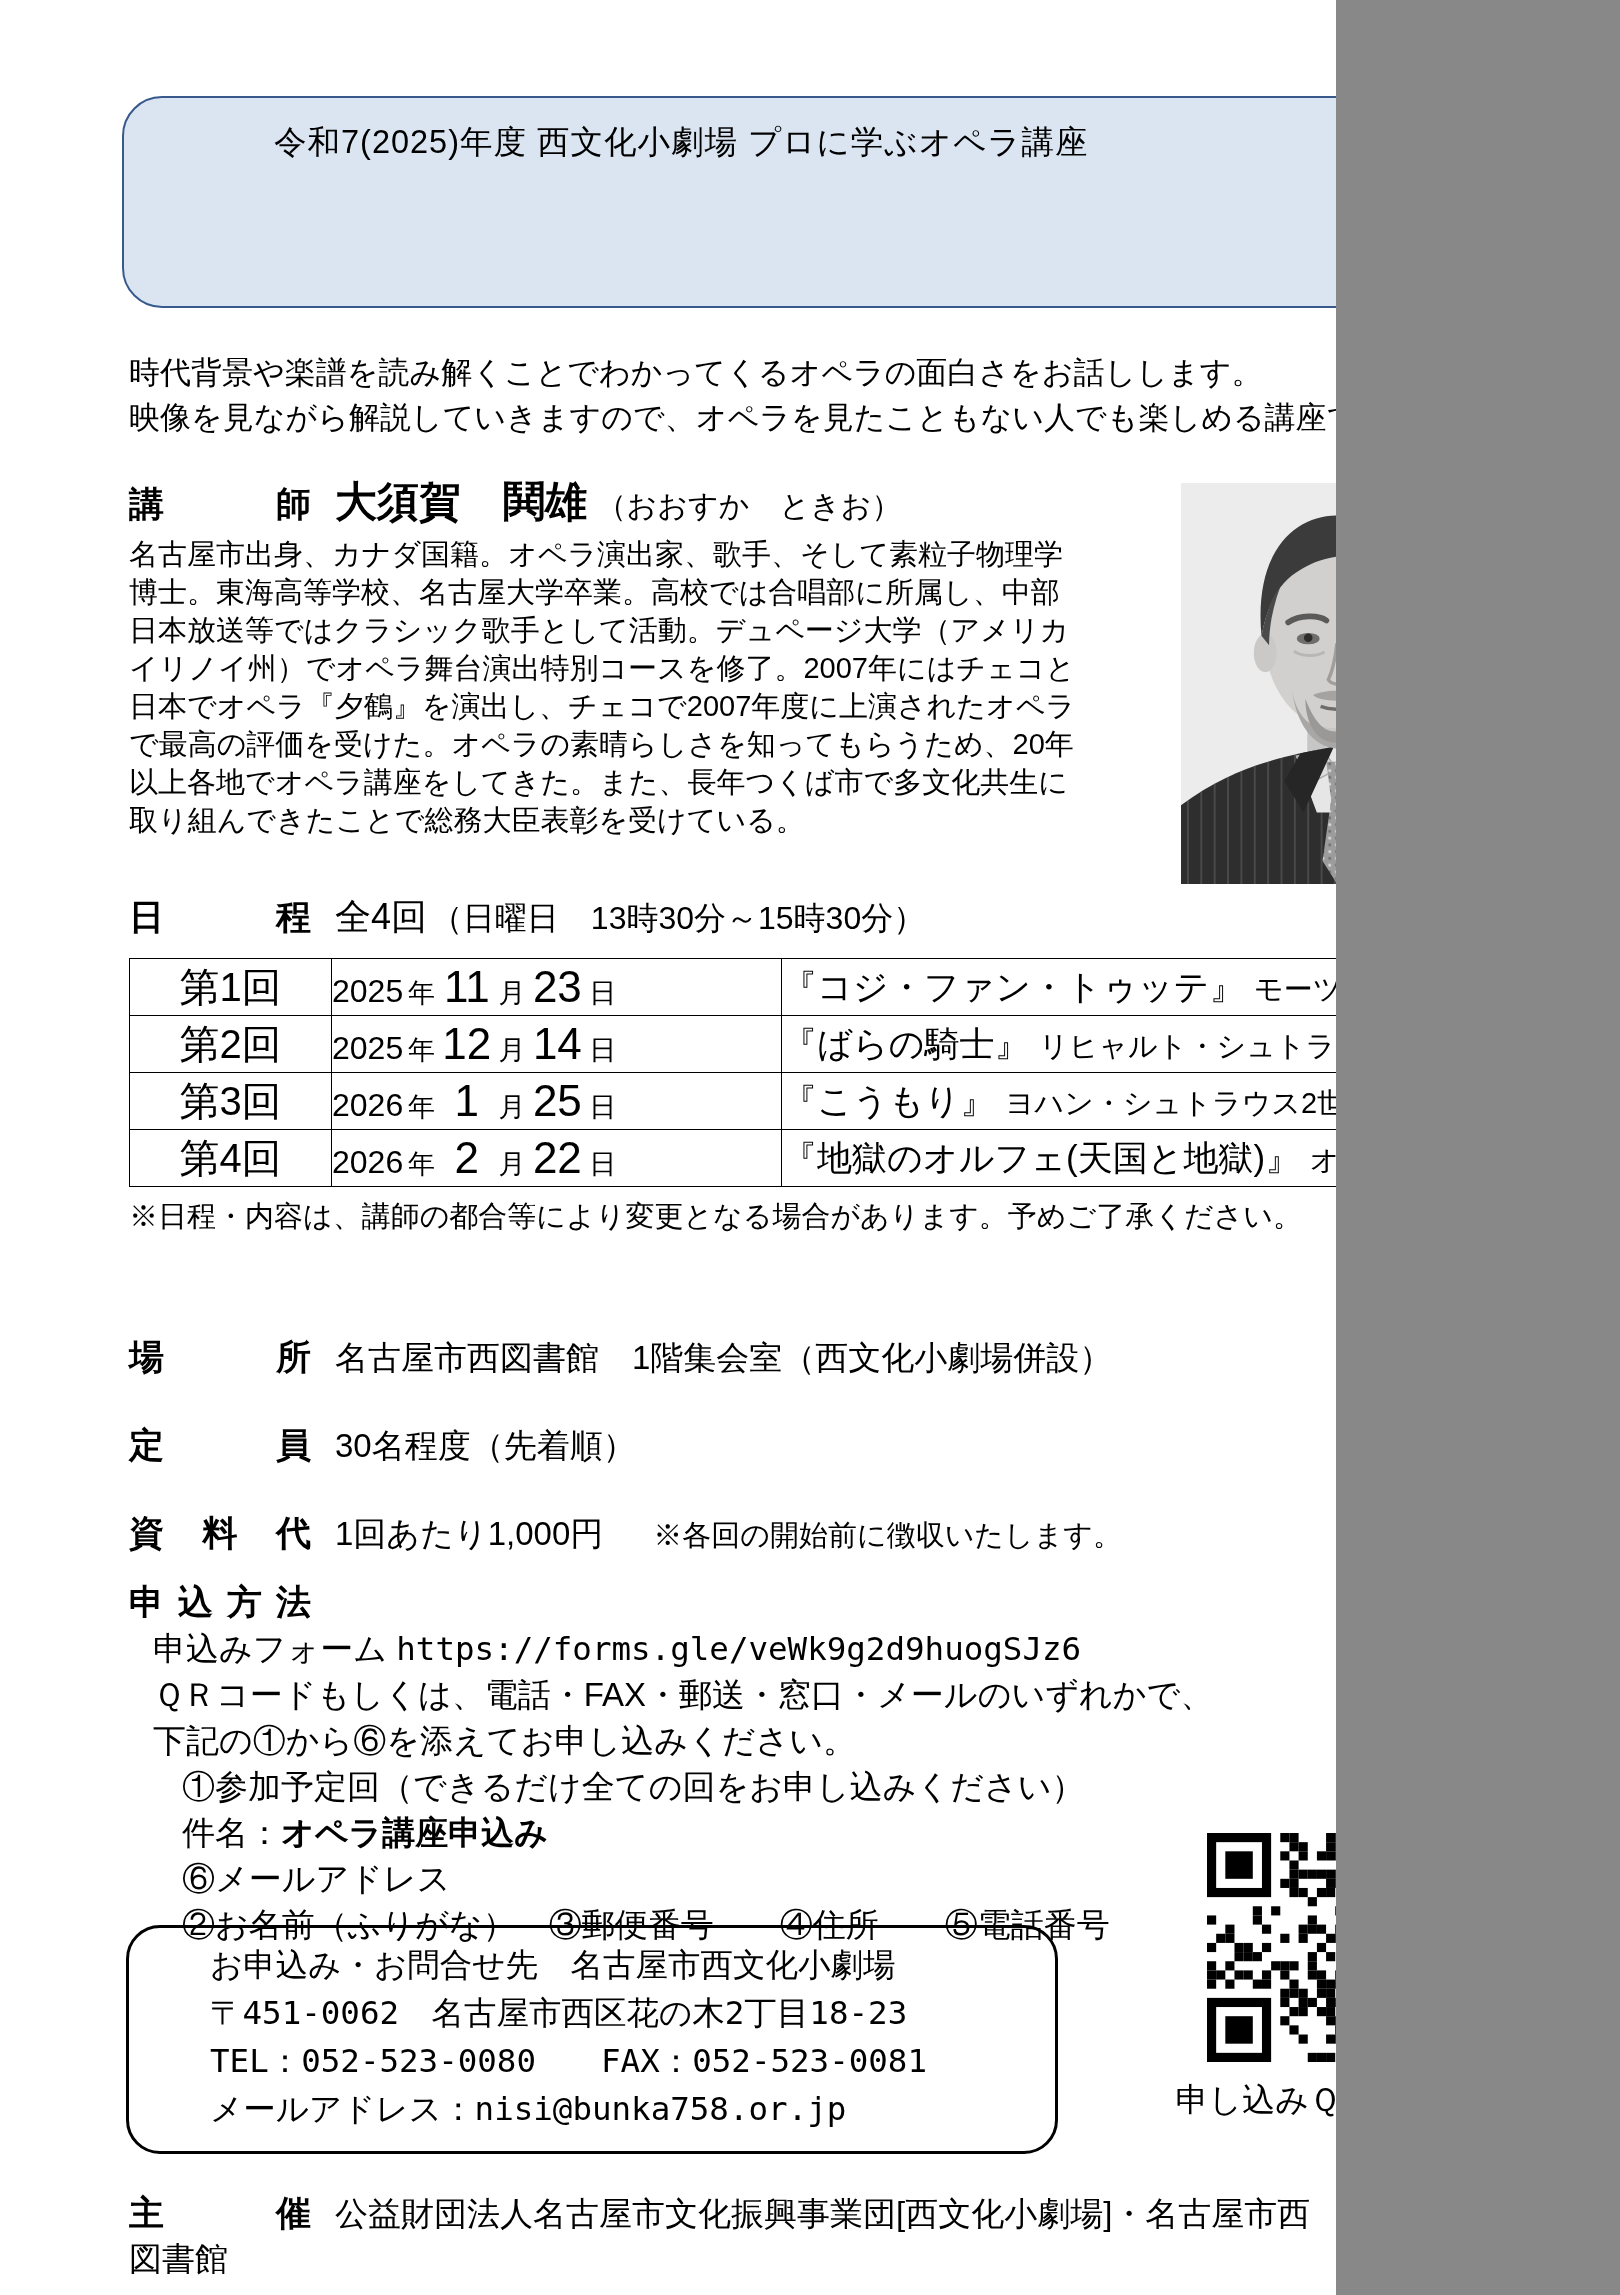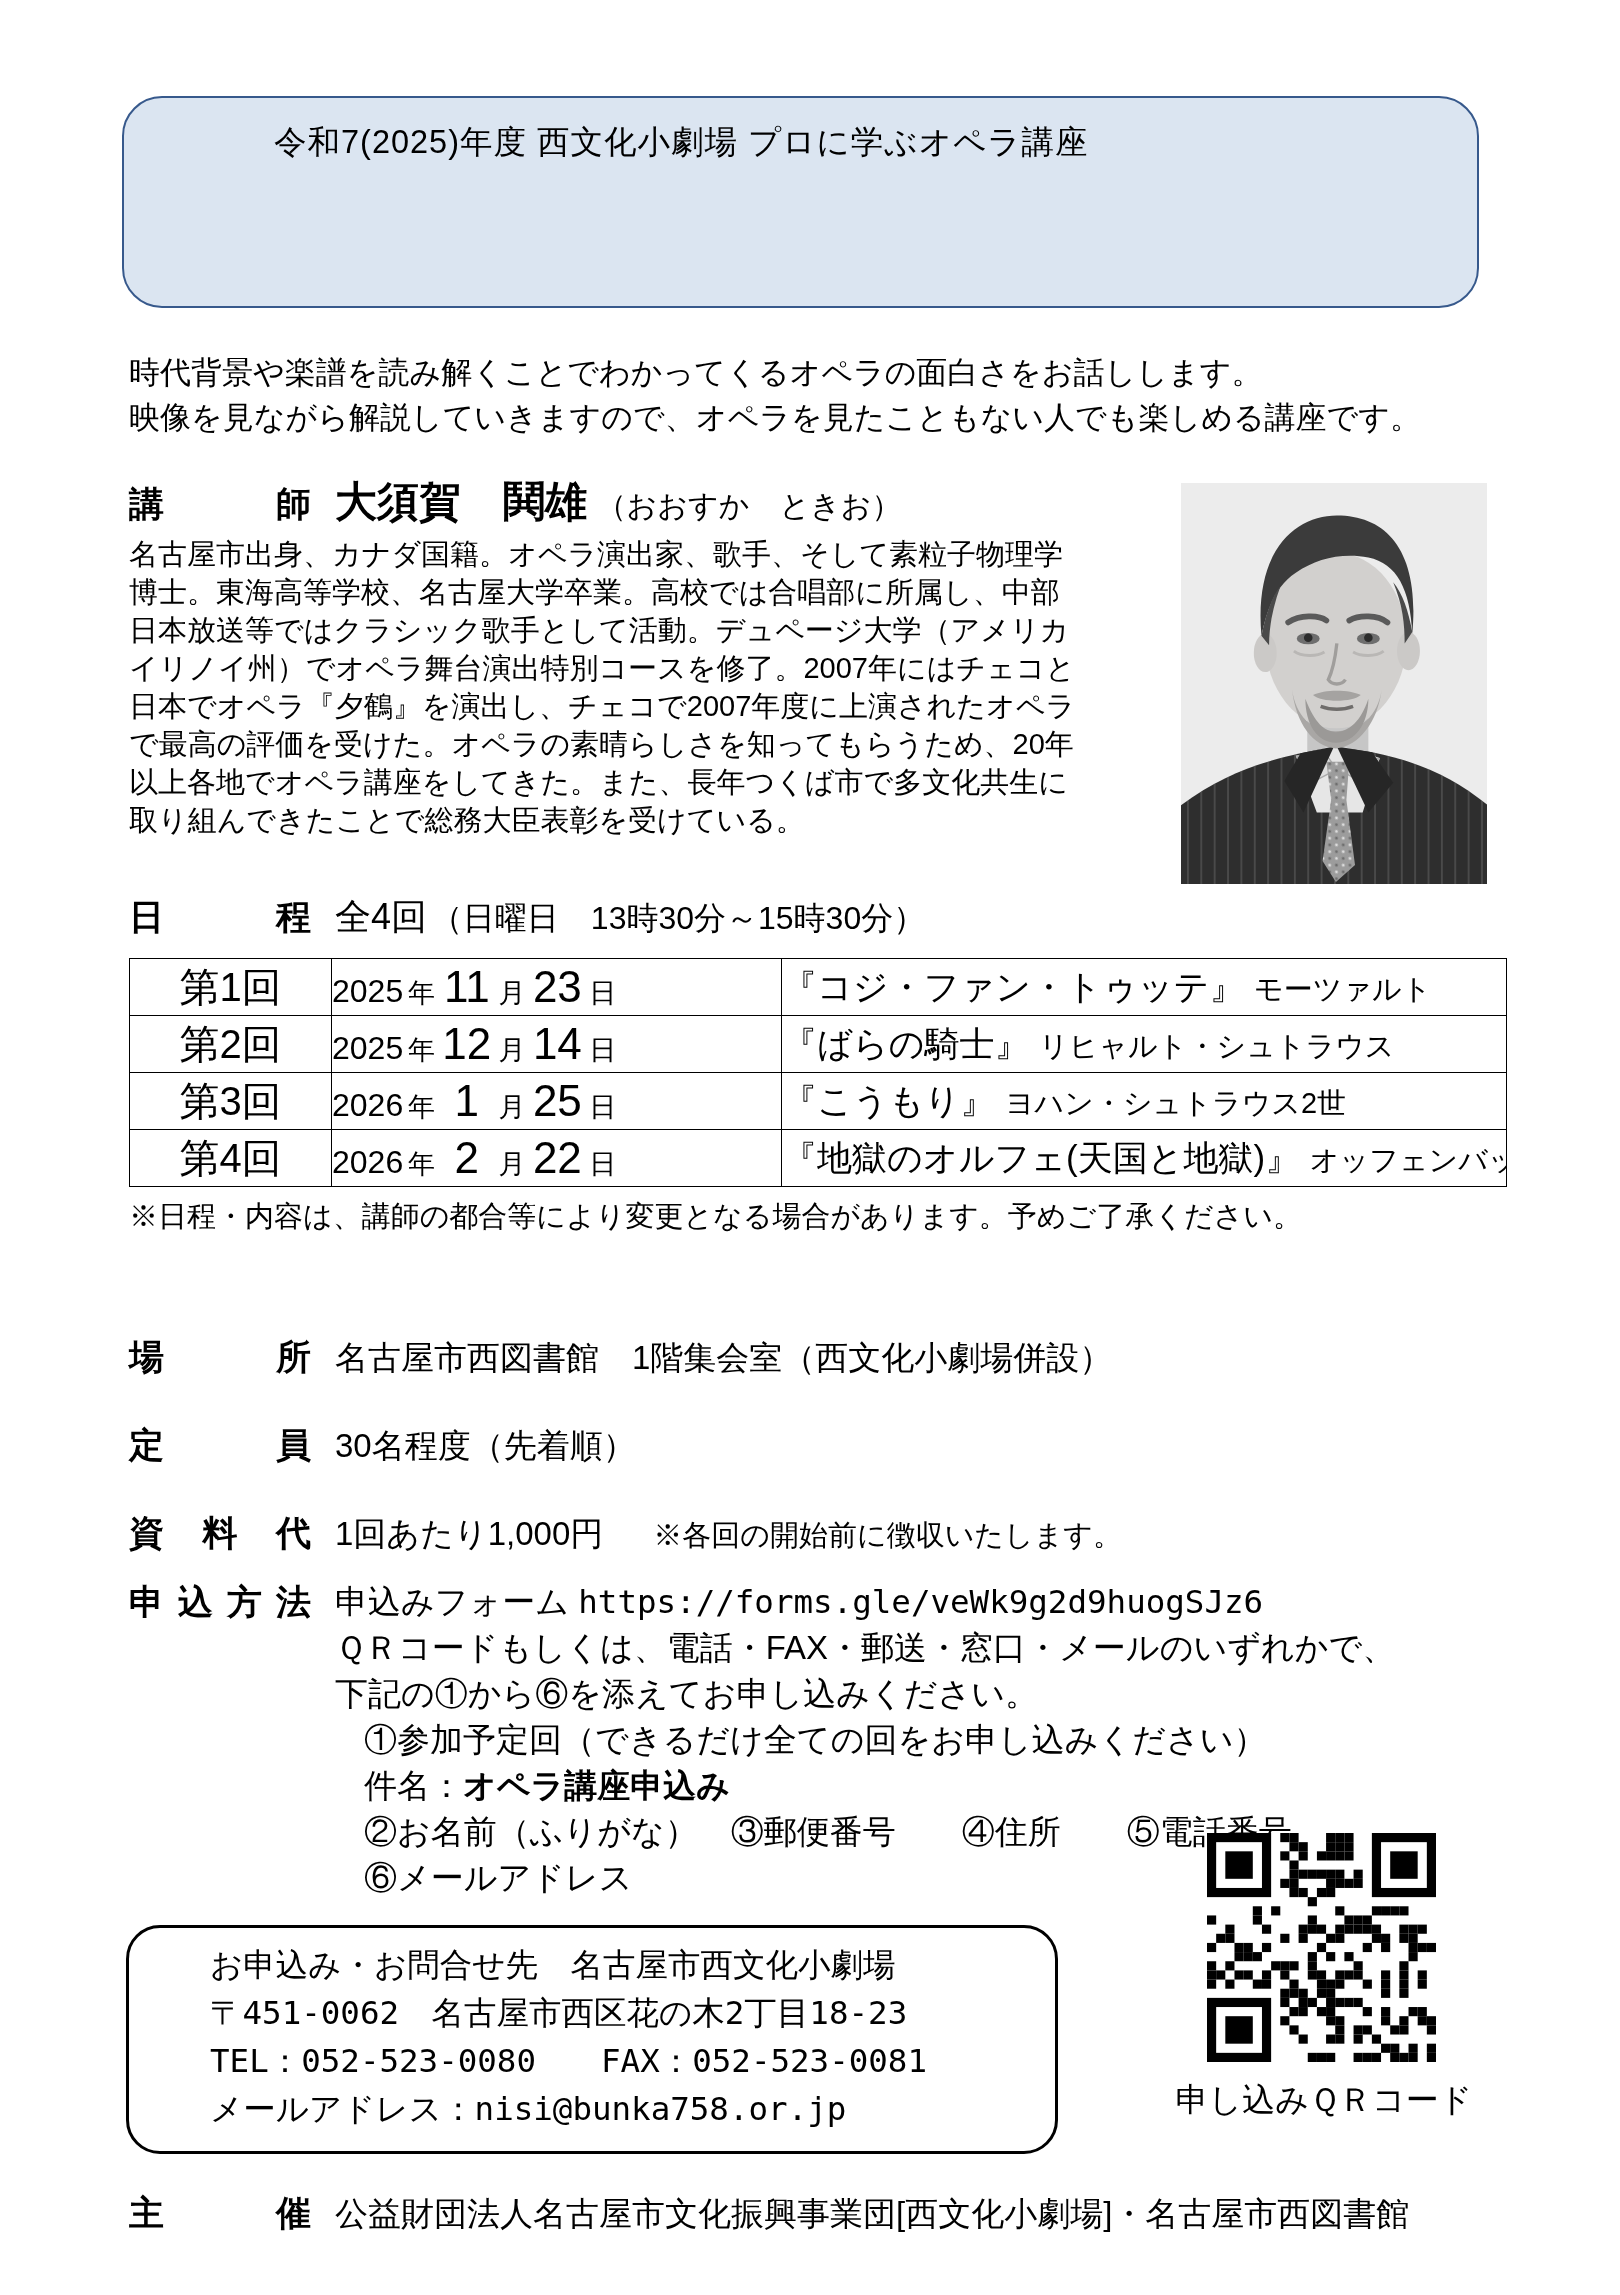--- a/index.html
+++ b/index.html
@@ -1,18 +1,18 @@
 <!DOCTYPE html>
 <html style="--header-bg: #dbe5f1; --header-border: #37598c; --text: #000000;"><head>
 <meta charset="utf-8">
 <style>
   html,body{margin:0;padding:0;background:#888;}
   .page{
     position:relative;
-    width:1620px;height:2295px;
+    width:1336px;height:2295px;
     background:#ffffff;
     font-family:"Liberation Sans", sans-serif;
     color:var(--text,#000);
     overflow:hidden;
   }
   
   .header-box{
     position:absolute;left:122px;top:96px;width:1357px;height:212px;
     background:var(--header-bg,#dbe5f1);
     border:2.9px solid var(--header-border,#37598c);
@@ -206,22 +206,22 @@
     <span class="lbl">資料代</span><span class="val">1回あたり1,000円</span><span class="fee-note">※各回の開始前に徴収いたします。</span>
   </div>
 
   <div class="apply">
     <span class="lbl" style="vertical-align:top;">申込方法</span><div class="apply-right">
       <div><span>申込みフォーム</span> <span class="mono">https://forms.gle/veWk9g2d9huogSJz6</span></div>
       <div>ＱＲコードもしくは、電話・FAX・郵送・窓口・メールのいずれかで、</div>
       <div>下記の①から⑥を添えてお申し込みください。</div>
       <div class="apply-sub">①参加予定回（できるだけ全ての回をお申し込みください）</div>
       <div class="apply-sub"><span>件名：</span><span class="subject-b">オペラ講座申込み</span></div>
+      <div class="apply-sub">⑥メールアドレス</div>
       <div class="apply-sub">②お名前（ふりがな）　③郵便番号　　④住所　　⑤電話番号</div>
-      <div class="apply-sub">⑥メールアドレス</div>
     </div>
   </div>
 
   <div class="contact-box">
     <div class="contact-line">お申込み・お問合せ先　名古屋市西文化小劇場</div>
     <div class="contact-line">〒451-0062　名古屋市西区花の木2丁目18-23</div>
     <div class="contact-line">TEL：052-523-0080　　FAX：052-523-0081</div>
     <div class="contact-line">メールアドレス：nisi@bunka758.or.jp</div>
   </div>
 

